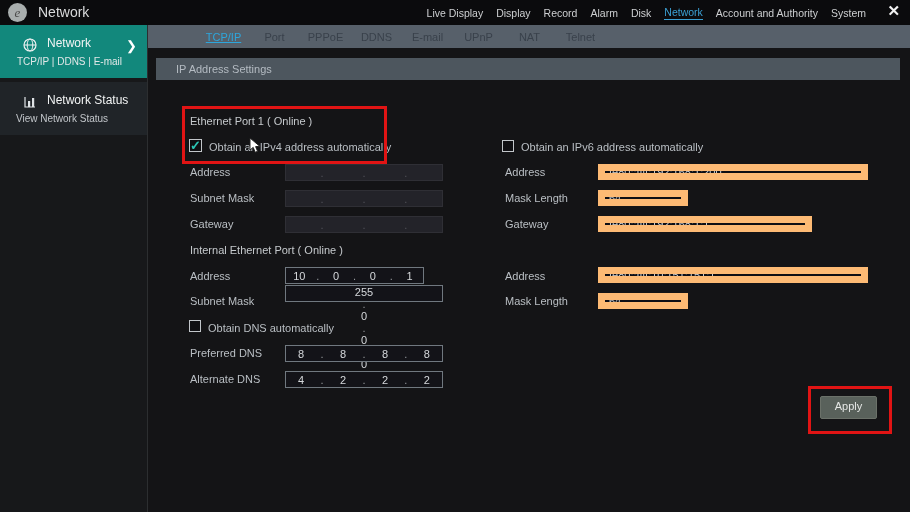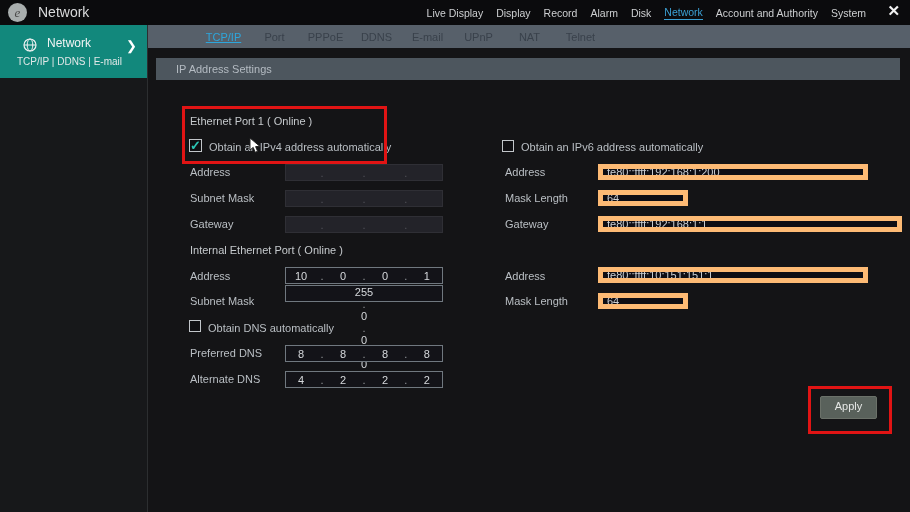--- a/index.html
+++ b/index.html
@@ -44,21 +44,21 @@
   .ftitle{position:absolute;font-size:11px;color:#c6cacd;white-space:nowrap;}
 
   .ipf{position:absolute;height:17px;background:#131318;border:1px solid #70787f;
        display:flex;align-items:center;box-sizing:border-box;}
   .ipf .oct{flex:1.3;text-align:center;font-size:11px;color:#d5d8db;}
   .ipf .dot{flex:0.5;text-align:center;font-size:11px;color:#94979b;}
   .ipf .dot::before{content:".";}
   .ipf.disabled{background:#232329;border:1px solid #2f2f35;}
   .ipf.disabled .dot::before{color:#515158;}
 
-  .txt{position:absolute;height:16px;background:#0e0e14;border:5px solid #fdba74;color:#ccd0d4;
+  .txt{position:absolute;height:16px;background:#0e0e14;border:7px solid #fdba74;color:#ccd0d4;
        font-size:11px;padding:0 4px;box-sizing:border-box;font-family:"Liberation Sans",sans-serif;outline:none;}
 
   .cb{position:absolute;width:12px;height:12px;border:1px solid #c2c6ca;background:rgba(5,8,10,.3);
       box-sizing:border-box;color:#2bc4b4;font-size:13px;line-height:10px;text-align:center;font-weight:bold;}
   .cb.big{width:13px;height:13px;line-height:11px;}
 
   .btn{position:absolute;left:820px;top:396px;width:55px;height:21px;background:#59615b;
        border:1px solid #6b7169;border-radius:2px;color:#e5e7e5;font-size:11px;text-align:center;
        line-height:19px;cursor:default;}
 
@@ -93,20 +93,29 @@
     <div class="side-item side-net">
       <svg class="side-icon" viewBox="0 0 14 14">
         <circle cx="7" cy="7" r="6" fill="none" stroke="#eef2f2" stroke-width="1.2"></circle>
         <ellipse cx="7" cy="7" rx="2.8" ry="6" fill="none" stroke="#eef2f2" stroke-width="1"></ellipse>
         <line x1="1" y1="7" x2="13" y2="7" stroke="#eef2f2" stroke-width="1"></line>
       </svg>
       <span class="side-title">Network</span>
       <span class="chevron">❯</span>
       <span class="side-sub">TCP/IP | DDNS | E-mail</span>
     </div>
+    <div class="side-item side-status">
+      <svg class="side-icon" viewBox="0 0 14 14">
+        <path d="M2 2 v10 h10" fill="none" stroke="#dfe3e6" stroke-width="1.2"></path>
+        <rect x="5" y="6" width="2.2" height="6" fill="#dfe3e6"></rect>
+        <rect x="9" y="3" width="2.2" height="9" fill="#dfe3e6"></rect>
+      </svg>
+      <span class="side-title">Network Status</span>
+      <span class="side-sub">View Network Status</span>
+    </div>
   </aside>
 
   <div class="tabbar">
     <span class="tab active">TCP/IP</span>
     <span class="tab">Port</span>
     <span class="tab">PPPoE</span>
     <span class="tab">DDNS</span>
     <span class="tab">E-mail</span>
     <span class="tab">UPnP</span>
     <span class="tab">NAT</span>
@@ -153,26 +162,26 @@
   <div class="ipf disabled" style="left:285px;top:216px;width:158px;">
     <span class="oct"></span>
       <span class="dot"></span>
       <span class="oct"></span>
       <span class="dot"></span>
       <span class="oct"></span>
       <span class="dot"></span>
       <span class="oct"></span>
   </div>
   <span class="flabel" style="left:505px;top:218px;">Gateway</span>
-  <input class="txt" style="left: 598px; top: 216px; width: 304px;" value="fe80::ffff:192:168:1:1">
+  <input class="txt" style="left: 598px; top: 216px; width: 214px;" value="fe80::ffff:192:168:1:1">
 
   <div class="ftitle" style="left:190px;top:244px;">Internal Ethernet Port ( Online )</div>
 
   <span class="flabel" style="left:190px;top:270px;">Address</span>
-  <div class="ipf" style="left:285px;top:267px;width:158px;">
+  <div class="ipf" style="left:285px;top:267px;width:139px;">
     <span class="oct">10</span>
       <span class="dot"></span>
       <span class="oct">0</span>
       <span class="dot"></span>
       <span class="oct">0</span>
       <span class="dot"></span>
       <span class="oct">1</span>
   </div>
   <span class="flabel" style="left:505px;top:270px;">Address</span>
   <input class="txt" style="left: 598px; top: 267px; width: 270px;" value="fe80::ffff:10:151:151:1">

